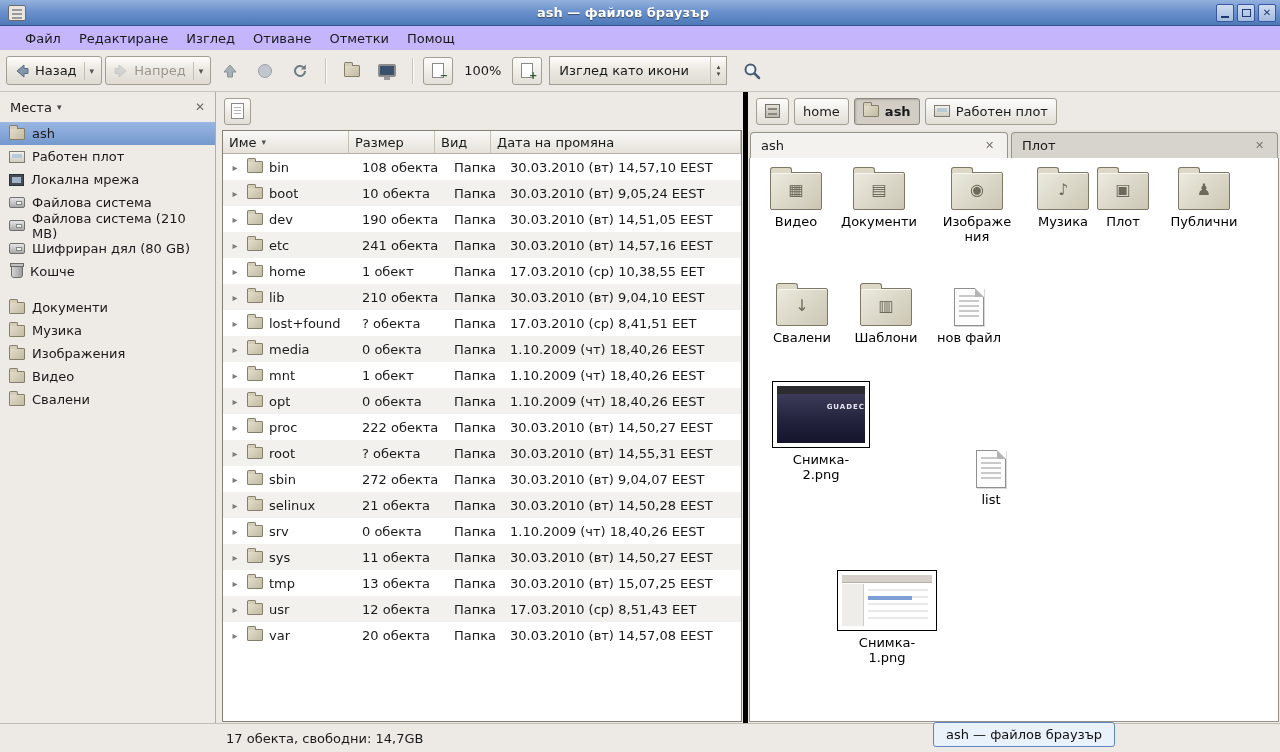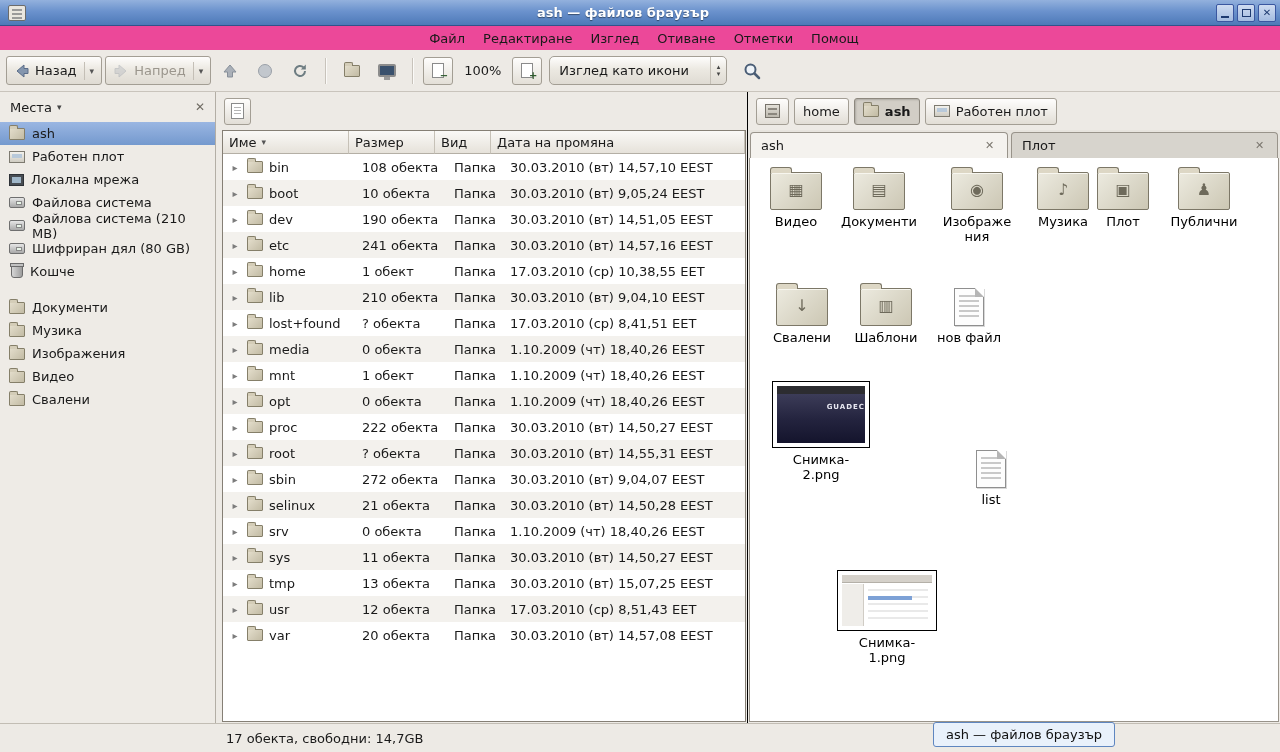--- a/index.html
+++ b/index.html
@@ -10,36 +10,36 @@
   .titlebar { height:26px; background:linear-gradient(180deg,#93b1dd 0%,#6b92cd 45%,#4d79b8 100%); display:flex; align-items:center; padding:0 4px; border-bottom:1px solid #33528a; }
   .title-icon { width:18px; height:16px; background:#e9e6df; border:1px solid #6b6b6b; border-radius:2px; margin:0 4px; position:relative; }
   .title-icon::before { content:""; position:absolute; left:3px; right:3px; top:3px; height:2px; background:#9a9a9a; box-shadow:0 4px 0 #9a9a9a, 0 8px 0 #9a9a9a; }
   .title-text { flex:1; text-align:center; color:#fff; font-weight:bold; text-shadow:0 1px 1px rgba(0,0,0,.45); }
   .win-controls { display:flex; gap:3px; }
   .win-btn { width:18px; height:18px; background:linear-gradient(#cfdcf1,#a3bbe0); border:1px solid #3a5globala0; border:1px solid #3a57a0; border-radius:2px; display:flex; align-items:center; justify-content:center; color:#1d3a70; font-size:10px; line-height:1; cursor:default; }
   .glyph-min { width:8px; height:2px; background:#1d3a70; margin-top:8px; }
   .glyph-max { width:9px; height:8px; border:1.5px solid #1d3a70; }
 
   
-  .menubar { height:24px; display:flex; align-items:center; background:#ec4899; padding-left:8px;justify-content:center; }
+  .menubar { height:24px; display:flex; align-items:center; background:#c4b5fd; padding-left:16px; }
   .menu-item { padding:3px 9px; }
 
   
   .toolbar { height:42px; display:flex; align-items:center; background:#edeae5; border-bottom:1px solid #c9c4bc; padding:0 6px; gap:3px; }
   .btn { display:inline-flex; align-items:center; gap:5px; height:29px; padding:0 7px; border:1px solid #a39e94; border-radius:3px; background:linear-gradient(#fefdfc,#ecu 45%); background:linear-gradient(#fefdfc,#ece9e2 45%,#dfdbd3); white-space:nowrap; }
   .btn .chev { font-size:9px; color:#555; padding-left:5px; margin-left:2px; border-left:1px solid #c4bfb6; height:18px; display:flex; align-items:center; }
   .btn.disabled { color:#9b968d; }
   .btn.disabled svg { opacity:.45; }
   .tbtn { width:32px; height:30px; display:inline-flex; align-items:center; justify-content:center; border-radius:3px; }
   .tsep { width:2px; height:26px; border-left:1px solid #c8c3bb; border-right:1px solid #fbfaf8; margin:0 6px; }
   .zoom-btn { width:30px; height:28px; display:inline-flex; align-items:center; justify-content:center; border:1px solid #a39e94; border-radius:3px; background:linear-gradient(#fefdfc,#e3dfd7); position:relative; }
   .mini-page { width:12px; height:15px; background:#fff; border:1px solid #8a8a8a; position:relative; }
   .zoom-badge { position:absolute; right:4px; bottom:3px; font-size:10px; font-weight:bold; color:#2d5a2d; line-height:1; background:transparent; }
   .zoom-label { padding:0 8px; }
-  .combo { display:inline-flex; align-items:center; height:29px; border:1px solid #a39e94; border-radius:5px; background:linear-gradient(#fefdfc,#ece9e2 45%,#dfdbd3); padding-left:9px; width:178px; justify-content:space-between; margin-left:4px; }
+  .combo { display:inline-flex; align-items:center; height:29px; border:1px solid #a39e94; border-radius:0; background:linear-gradient(#fefdfc,#ece9e2 45%,#dfdbd3); padding-left:9px; width:178px; justify-content:space-between; margin-left:4px; }
   .combo .arrows { display:flex; flex-direction:column; align-items:center; justify-content:center; font-size:7px; color:#444; line-height:.9; border-left:1px solid #c4bfb6; height:100%; padding:0 6px; }
 
   
   .main { display:flex; height:631px; }
 
   
   .sidebar { width:216px; border-right:1px solid #b3aea5; background:#eeebe6; display:flex; flex-direction:column; }
   .sb-header { height:30px; display:flex; align-items:center; padding:0 6px 0 10px; }
   .sb-header .cap { display:flex; align-items:center; gap:5px; }
   .sb-header .chev { font-size:9px; color:#444; }
@@ -60,21 +60,21 @@
   .i-trash { width:12px; height:13px; background:linear-gradient(90deg,#d6d6d6,#9d9d9d); border:1px solid #6b6b6b; border-radius:1px 1px 3px 3px; position:relative; flex:none; margin-left:2px; }
   .i-trash::before { content:""; position:absolute; top:-3px; left:-2px; right:-2px; height:2px; background:#c2c2c2; border:1px solid #6b6b6b; }
   .i-computer { width:18px; height:13px; background:#3a516d; border:2px solid #8c8c8c; border-radius:2px; position:relative; flex:none; }
   .i-computer::after { content:""; position:absolute; left:4px; right:4px; bottom:-5px; height:3px; background:#9a9a9a; }
   .i-cabinet { width:15px; height:14px; background:linear-gradient(#e3e0d8,#bdb9af); border:1px solid #76726a; position:relative; flex:none; }
   .i-cabinet::before { content:""; position:absolute; left:2px; right:2px; top:3px; height:2px; background:#8b877e; box-shadow:0 5px 0 #8b877e; }
   .i-page { width:13px; height:16px; background:#fff; border:1px solid #8a8a8a; position:relative; flex:none; }
   .i-page::before { content:""; position:absolute; left:2px; right:2px; top:3px; height:1px; background:#b5b5b5; box-shadow:0 3px 0 #b5b5b5, 0 6px 0 #b5b5b5; }
 
   
-  .middle { width:532px; border-right:1px solid #000000; display:flex; flex-direction:column; background:#edeae5; }
+  .middle { width:532px; border-right:5px solid #000000; display:flex; flex-direction:column; background:#edeae5; }
   .pane-top { height:38px; display:flex; align-items:center; padding:0 8px; gap:5px; }
   .sm-btn { height:27px; padding:0 6px; display:inline-flex; align-items:center; border:1px solid #a39e94; border-radius:3px; background:linear-gradient(#fefdfc,#e2ded6); }
   .tree { flex:1; margin:0 1px 1px 6px; background:#fff; border:1px solid #857f75; display:flex; flex-direction:column; overflow:hidden; }
   .thead { display:flex; height:23px; flex:none; }
   .th { background:linear-gradient(#faf9f7,#e6e2da); border-right:1px solid #c6c1b7; border-bottom:1px solid #b4afa5; display:flex; align-items:center; padding:0 6px; gap:5px; }
   .th .sort { font-size:9px; color:#555; }
   .c-name { width:126px; flex:none; }
   .c-size { width:86px; flex:none; }
   .c-type { width:56px; flex:none; }
   .c-date { flex:1; }

